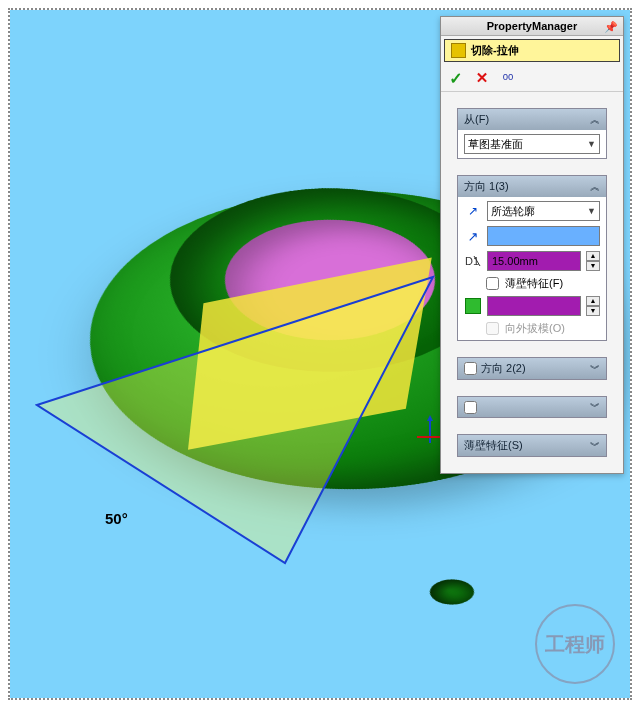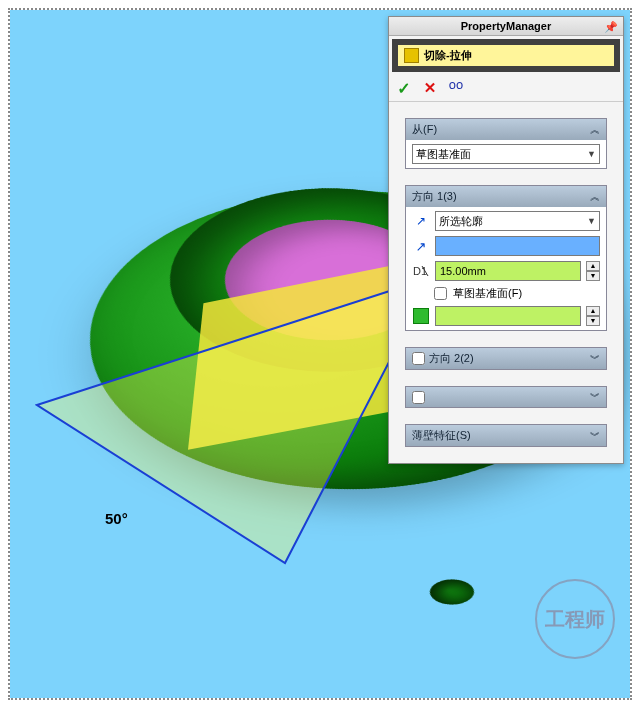--- a/index.html
+++ b/index.html
@@ -28,64 +28,64 @@
   .axis { position:absolute; left:405px; top:405px; }
   .axis svg { width:30px; height:30px; }
   .hole { position:absolute; width:44px; height:44px; border-radius:50%;
           background: radial-gradient(circle at 45% 40%, #118c11, #033c03);
           box-shadow: inset 6px 8px 20px rgba(0,0,0,.6);
           transform: rotateX(55deg) rotateZ(-20deg); }
   .hole.h1 { left:520px; top:135px; }
   .hole.h2 { left:420px; top:560px; }
 
   
-  .pm { position:absolute; right:6px; top:6px; width:236px; background:#f4f4f4;
+  .pm { position:absolute; right:6px; top:6px; width:184px; background:#f4f4f4;
         border:1px solid #8b8b8b; box-shadow:0 2px 6px rgba(0,0,0,.25); }
   .pm-titlebar { background: linear-gradient(#eee,#d7d7d7); border-bottom:1px solid #aaa;
                  padding:3px 6px; display:flex; align-items:center; justify-content:center;
                  font-weight:bold; position:relative; }
   .pm-titlebar .pin { position:absolute; right:4px; top:2px; width:16px; height:16px;
                       display:flex; align-items:center; justify-content:center; color:#555; }
-  .pm-feature { background:#fff59a; border:6px solid #404040; margin:3px; padding:3px 6px;
+  .pm-feature { background:#fff59a; border:1px solid #404040; margin:3px; padding:3px 6px;
                 display:flex; align-items:center; gap:5px; font-weight:bold; }
   .pm-feature .fic { width:15px; height:15px; background:#e6c200; border:1px solid #a08000;
                      display:inline-block; }
   .pm-actions { display:flex; gap:8px; padding:4px 6px; border-bottom:1px solid #ccc; }
   .act { width:18px; height:18px; display:flex; align-items:center; justify-content:center;
          cursor:pointer; }
   .act.ok { color:#1a9a1a; font-size:16px; font-weight:bold; }
   .act.no { color:#d11; font-size:15px; font-weight:bold; }
-  .act.det { color:#23a; font-size:19px; }
+  .act.det { color:#23a; font-size:14px; }
 
   .grp { margin:16px; border:1px solid #889; }
   .grp-h { background: linear-gradient(#bcd,#9ab); color:#123; padding:3px 6px;
            display:flex; justify-content:space-between; align-items:center; cursor:pointer; }
   .grp-h .chev { font-size:10px; color:#234; }
   .grp-b { background:#fff; padding:4px 6px; display:flex; flex-direction:column; gap:5px; }
 
   .row { display:flex; align-items:center; gap:5px;justify-content:center; }
   .sel { flex:1; height:20px; border:1px solid #7a7a7a; background:#fff; padding:1px 3px;
          display:flex; align-items:center; justify-content:space-between; }
   .sel .dd { color:#444; font-size:9px; }
-  .numbox { flex:1; height:20px; border:1px solid #7a7a7a; background:#bef264; padding:1px 4px;
+  .numbox { flex:1; height:20px; border:1px solid #7a7a7a; background:#a21caf; padding:1px 4px;
             display:flex; align-items:center; }
   .numbox.hilite { background:#69b0ff; }
   .spin { width:14px; display:flex; flex-direction:column; }
   .spin span { height:10px; border:1px solid #888; background:#eee; font-size:7px; line-height:8px;
                text-align:center; cursor:pointer; }
   .icon16 { width:18px; height:18px; display:flex; align-items:center; justify-content:center; }
   .icon-revdir { color:#04c; font-size:12px; }
   .icon-dir   { color:#04c; font-size:13px; }
   .icon-depth svg { width:16px; height:16px; }
   .icon-draft { background:#2fbb2f; border:1px solid #0c7f0c; width:16px; height:16px; }
   .cb { display:flex; align-items:center; gap:6px; padding-left:22px; }
   .cb input { width:13px; height:13px; }
   .cb.disabled { color:#999; }
 
-  .watermark { position:absolute; right:15px; bottom:39px; width:80px; height:80px; border-radius:50%;
+  .watermark { position:absolute; right:15px; bottom:14px; width:80px; height:80px; border-radius:50%;
                border:2px solid rgba(160,20,20,.25); color:rgba(160,20,20,.3);
                display:flex; align-items:center; justify-content:center; font-size:20px; font-weight:700;
                pointer-events:none; }
 </style>
 </head>
 <body>
 
 <div class="stage">
   <div class="viewport">
     <div class="part-base"></div>
@@ -168,34 +168,38 @@
           <div class="numbox">
             <span>15.00mm</span>
           </div>
           <div class="spin">
               <span>▲</span>
               <span>▼</span>
             </div>
         </div>
         <div class="cb">
           <input type="checkbox" style="">
-          <span>草图基准面(F)</span>
+          <span>薄壁特征(F)</span>
         </div>
         <div class="row">
           <span class="icon16">
               <span class="icon-draft"></span>
             </span>
           <div class="numbox">
             <span></span>
           </div>
           <div class="spin">
               <span>▲</span>
               <span>▼</span>
             </div>
         </div>
+        <div class="cb disabled">
+          <input type="checkbox" disabled="" style="">
+          <span>向外拔模(O)</span>
+        </div>
       </div>
     </div>
 
     <div class="grp collapsed">
       <div class="grp-h">
         <input type="checkbox" style="margin-right: 4px;">
         <span style="flex:1">方向 2(2)</span>
         <span class="chev">︾</span>
       </div>
 

